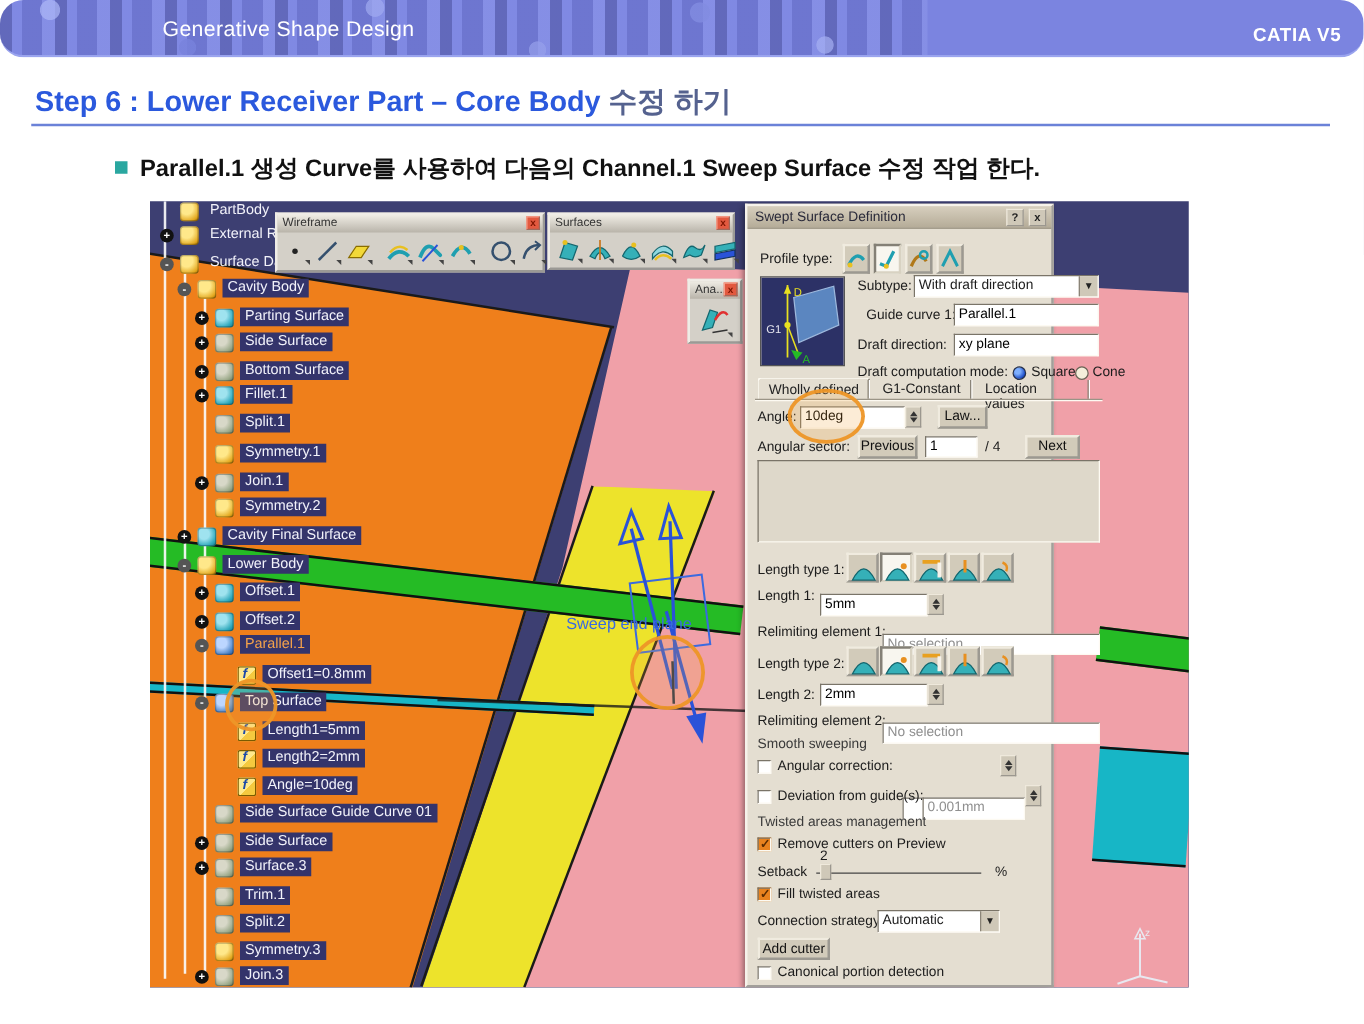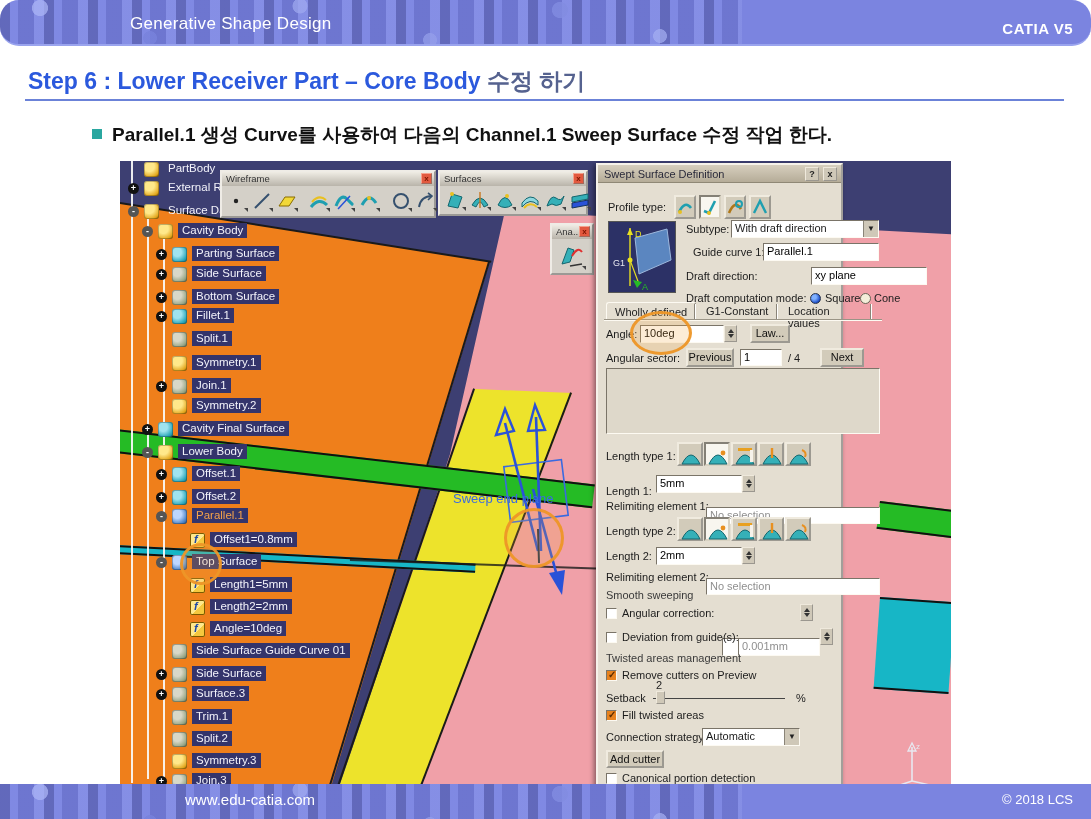--- a/index.html
+++ b/index.html
@@ -428,21 +428,21 @@
         </svg>
       </div>
 
       <div class="lbl" style="left:88px;top:58px;">Subtype:</div>
       <div class="drop" style="left:133px;top:55px;width:148px;height:18px;"><span>With draft direction</span><span class="da">▼</span></div>
 
       <div class="lbl" style="left:95px;top:81px;">Guide curve 1:</div>
       <div class="inp" style="left:165px;top:78px;width:116px;height:18px;">Parallel.1</div>
 
       <div class="lbl" style="left:88px;top:105px;">Draft direction:</div>
-      <div class="inp" style="left:165px;top:102px;width:116px;height:18px;margin-left:48px;">xy plane</div>
+      <div class="inp" style="left:165px;top:102px;width:116px;height:18px;">xy plane</div>
 
       <div class="lbl" style="left:88px;top:127px;">Draft computation mode:</div>
       <div class="radio on" style="left:212px;top:128px;"></div>
       <div class="lbl" style="left:227px;top:127px;">Square</div>
       <div class="radio" style="left:262px;top:128px;"></div>
       <div class="lbl" style="left:276px;top:127px;">Cone</div>
 
       <div class="tab active" style="left:8px;top:137px;">Wholly defined</div>
       <div class="tab" style="left:100px;top:137px;">G1-Constant</div>
       <div class="tab-sep" style="left:96px;top:139px;"></div>
@@ -490,21 +490,21 @@
             <line x1="11" y1="2" x2="11" y2="12" stroke="#e89020" stroke-width="2.4"></line>
           </svg>
         </div>
       <div class="icobtn" style="left:187px;top:277px;width:26px;">
           <svg class="dome" width="22" height="20">
             <path d="M2,18 Q11,0 20,18 Z" fill="#35b0b8" stroke="#14666e"></path>
             <path d="M14,4 Q19,6 17,11" fill="none" stroke="#e89020" stroke-width="2"></path>
           </svg>
         </div>
 
-      <div class="lbl" style="left:8px;top:320px;">Length 1:</div>
+      <div class="lbl" style="left:8px;top:306px;">Length 1:</div>
       <div class="inp" style="left:58px;top:310px;width:86px;height:18px;">5mm</div>
       <div class="spin" style="left:144px;top:310px;"></div>
 
       <div class="lbl" style="left:8px;top:335px;">Relimiting element 1:</div>
       <div class="inp dis" style="left:108px;top:332px;width:174px;height:17px;">No selection</div>
 
       <div class="lbl" style="left:8px;top:360px;">Length type 2:</div>
       <div class="icobtn" style="left:79px;top:352px;width:26px;">
           <svg class="dome" width="22" height="20">
             <path d="M2,18 Q11,0 20,18 Z" fill="#35b0b8" stroke="#14666e"></path>
@@ -573,19 +573,14 @@
       <div class="drop" style="left:104px;top:563px;width:98px;height:18px;"><span>Automatic</span><span class="da">▼</span></div>
 
       <div class="btn" style="left:8px;top:585px;width:58px;height:18px;">Add cutter</div>
 
       <div class="chk" style="left:8px;top:608px;"></div>
       <div class="lbl" style="left:24px;top:607px;">Canonical portion detection</div>
 
     </div>
   </div>
 
-  <div class="bar bar-footer">
-    <div class="bar-pattern"></div>
-    <div class="ftr-site">www.edu-catia.com</div>
-    <div class="ftr-copy">© 2018 LCS</div>
-  </div>
 
 </div>
 
 </body></html>

